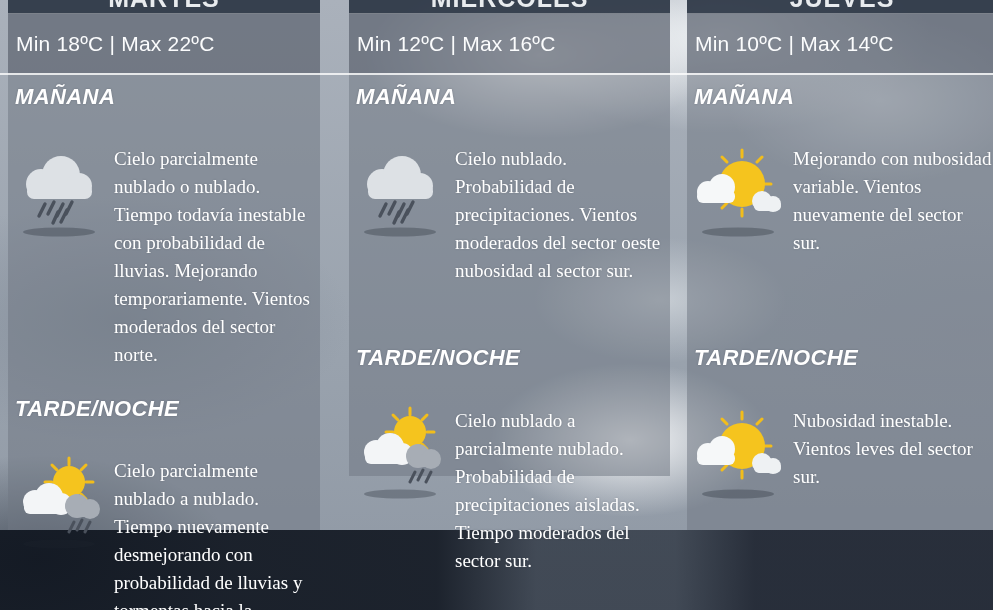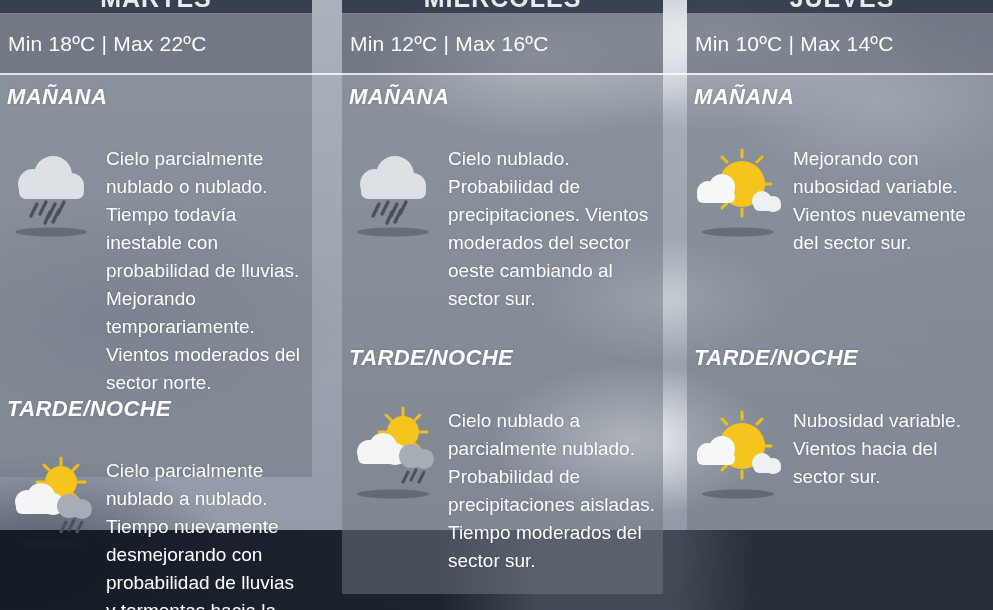--- a/index.html
+++ b/index.html
@@ -20,22 +20,22 @@
   }
   
   .footer-band{
     position:absolute; left:0; top:530px; width:993px; height:80px; z-index:1;
     background:linear-gradient(90deg,
       rgba(16,22,32,0.93) 0%, rgba(16,22,32,0.90) 44%,
       rgba(28,36,48,0.68) 54%, rgba(28,36,48,0.68) 68%,
       rgba(20,26,38,0.84) 76%, rgba(20,26,38,0.84) 100%);
   }
   .col{position:absolute; top:0; z-index:2; background:rgba(112,119,130,0.52);}
-  .col-1{left:0;    width:312px; height:477px;}
-  .col-2{left:342px; width:321px; height:594px;}
+  .col-1{left:8px;    width:312px; height:530px;}
+  .col-2{left:349px; width:321px; height:476px;}
   .col-3{left:687px; width:310px; height:530px;}
 
   .day-bar{
     position:relative; height:13px; overflow:hidden;
     background:rgba(42,52,67,0.88);
     border-bottom:1px solid rgba(255,255,255,0.35);
   }
   .day-bar .day-name{
     display:block; text-align:center; color:#e8ebee; font-weight:700;
     font-size:25px; letter-spacing:1px; line-height:36px; margin-top:-20px;
@@ -63,20 +63,21 @@
   .row{position:absolute; left:0; right:0;}
   .m-row{top:126px;}
   .col-1 .t-row{top:438px;}
   .col-2 .t-row, .col-3 .t-row{top:388px;}
 
   .row .wicon{position:absolute; left:3px; top:18px; width:100px; height:95px;}
   .row .desc{
     margin-left:106px; margin-right:4px; color:#ffffff;
     font-size:19px; line-height:28px; font-weight:400;
     text-shadow:0 0 2px rgba(60,66,76,0.3);
+    font-family:Liberation Serif, serif;
   }
   .col-2 .row .desc{margin-right:2px;}
   .hidden-defs{position:absolute; width:0; height:0; overflow:hidden;}
 </style>
 </head>
 <body>
 
 <svg class="hidden-defs" aria-hidden="true">
   <defs>
     <symbol id="icon-rain-cloud" viewBox="0 0 100 95">
@@ -188,21 +189,21 @@
       <span class="day-name">MIÉRCOLES</span>
     </div>
     <div class="temp-bar">
       <span>Min 12ºC | Max 16ºC</span>
     </div>
     <div class="sec-head m-head">MAÑANA</div>
     <div class="row m-row">
       <svg class="wicon">
           <use href="#icon-rain-cloud"></use>
         </svg>
-      <p class="desc">Cielo nublado. Probabilidad de precipitaciones. Vientos moderados del sector oeste cambiando al sector sur.</p>
+      <p class="desc">Cielo nublado. Probabilidad de precipitaciones. Vientos moderados del sector oeste nubosidad al sector sur.</p>
     </div>
     <div class="sec-head t-head">TARDE/NOCHE</div>
     <div class="row t-row">
       <svg class="wicon">
           <use href="#icon-sun-cloud-rain"></use>
         </svg>
       <p class="desc">Cielo nublado a parcialmente nublado. Probabilidad de precipitaciones aisladas. Tiempo moderados del sector sur.</p>
     </div>
   </div>
 
@@ -218,17 +219,17 @@
       <svg class="wicon">
           <use href="#icon-sun-clouds"></use>
         </svg>
       <p class="desc">Mejorando con nubosidad variable. Vientos nuevamente del sector sur.</p>
     </div>
     <div class="sec-head t-head">TARDE/NOCHE</div>
     <div class="row t-row">
       <svg class="wicon">
           <use href="#icon-sun-clouds"></use>
         </svg>
-      <p class="desc">Nubosidad variable. Vientos hacia del sector sur.</p>
+      <p class="desc">Nubosidad inestable. Vientos leves del sector sur.</p>
     </div>
   </div>
 
 </div>
 
 </body></html>

